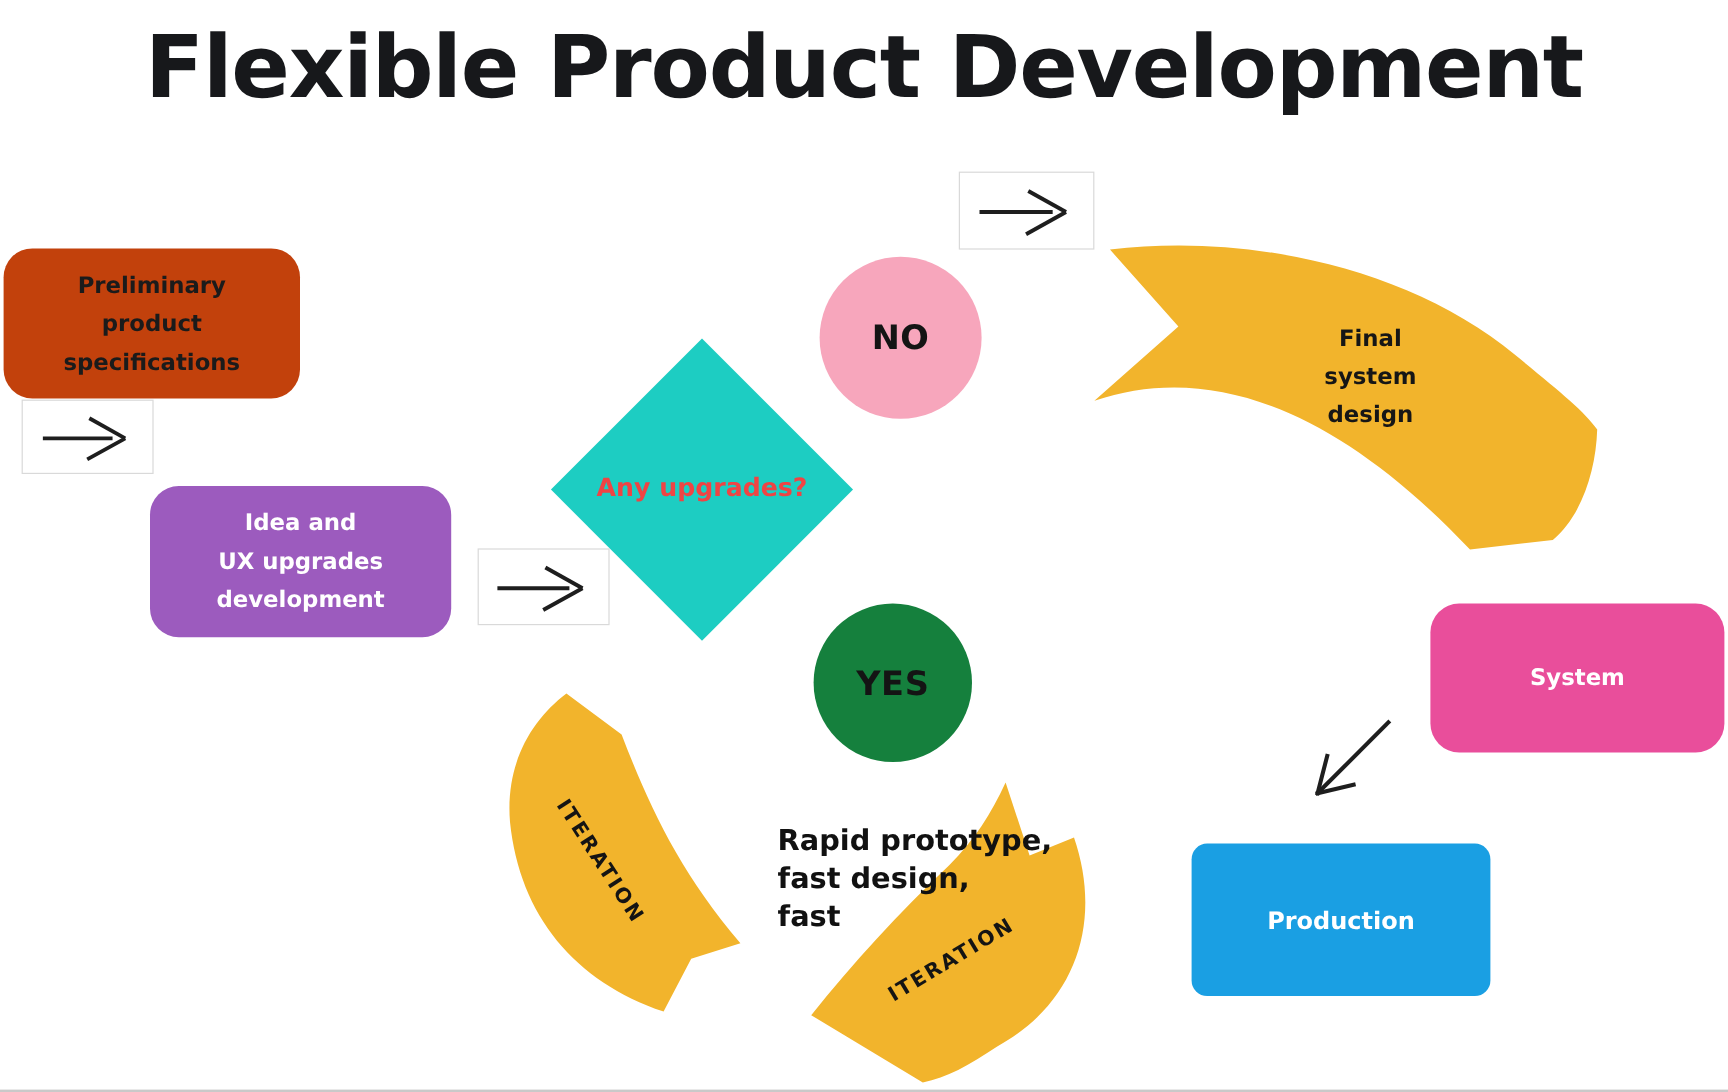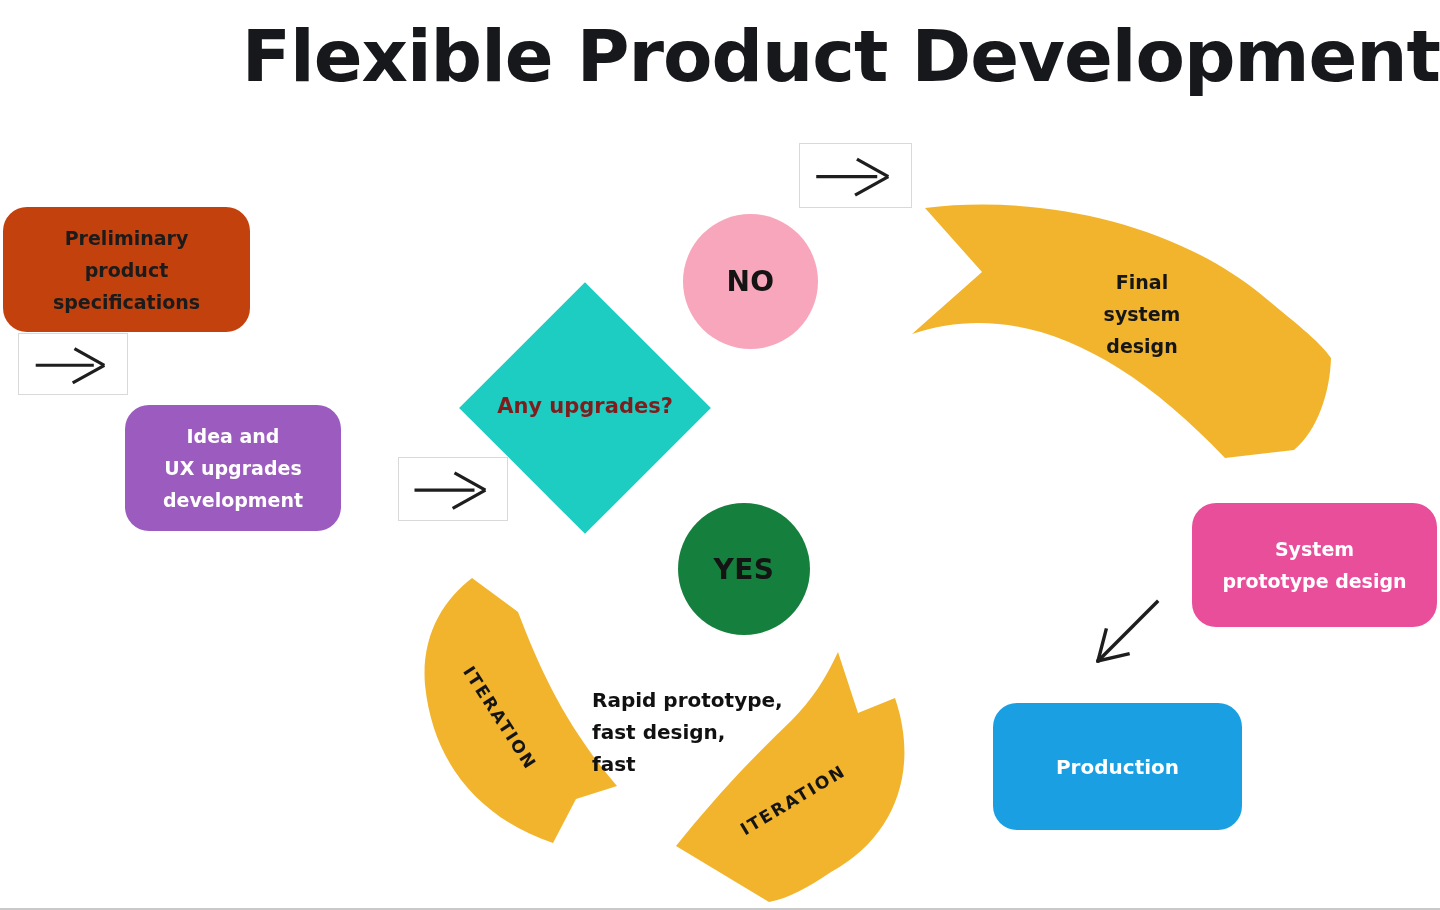--- a/index.html
+++ b/index.html
@@ -3,63 +3,63 @@
 <meta charset="utf-8">
 <style>
   html,body { margin:0; padding:0; background:#ffffff; }
   #canvas {
     position:relative; width:1440px; height:910px; background:#ffffff;
     overflow:hidden;
     font-family:"DejaVu Sans","Liberation Sans",sans-serif;
   }
   .abs { position:absolute; }
   #title {
-    left:0; right:0; top:14px; text-align:right;
+    left:0; right:0; top:14px; text-align:center;
     font-size:72px; font-weight:bold; letter-spacing:-1px; color:#17181b;
     white-space:nowrap;
   }
   .shape-layer { left:0; top:0; width:1440px; height:910px; pointer-events:none; }
   .box {
     border-radius:24px; display:flex; flex-direction:column;
     justify-content:center; align-items:center; text-align:center;
     font-weight:bold; font-size:19px; line-height:32px;
   }
   #box-preliminary { left:3px;    top:207px; width:247px; height:125px; background:#c2410c; color:#1b1b1b; }
-  #box-idea        { left:125px;  top:405px; width:216px; height:126px; background:#9C5BBE; color:#ffffff; }
+  #box-idea        { left:125px;  top:405px; width:251px; height:126px; background:#9C5BBE; color:#ffffff; }
   #box-prototype   { left:1192px; top:503px; width:245px; height:124px; background:#E94E9B; color:#ffffff; }
-  #box-production  { left:993px;  top:703px; width:249px; height:127px; background:#1A9FE3; color:#ffffff; font-size:20px; }
+  #box-production  { left:993px;  top:703px; width:249px; height:127px; background:#1A9FE3; color:#ffffff; font-size:20px;border-radius:13px; }
   .arrowbox {
     background:#ffffff; border:1px solid #d9d9d9;
     display:flex; align-items:center; justify-content:center;
   }
   #arrowbox-1 { left:18px;  top:333px; width:108px; height:60px; }
   #arrowbox-2 { left:398px; top:457px; width:108px; height:62px; }
   #arrowbox-3 { left:799px; top:143px; width:111px; height:63px; }
   .arrowbox svg { width:92%; height:88%; }
   #diamond {
     left:496px; top:319px; width:178px; height:178px;
     background:#1DCDC2; transform:rotate(45deg);
   }
   #diamond-label {
     left:465px; top:394px; width:240px; text-align:center;
-    font-size:21px; font-weight:bold; color:#7f1d1d;
+    font-size:21px; font-weight:bold; color:#ef4444;
   }
   .circle {
     border-radius:50%; display:flex; align-items:center; justify-content:center;
     font-weight:bold; font-size:28px; letter-spacing:0.5px; color:#141414;
   }
   #circle-no  { left:683px; top:214px; width:135px; height:135px; background:#F7A6BC; }
   #circle-yes { left:678px; top:503px; width:132px; height:132px; background:#15803d; }
   #final-label {
     left:1042px; top:246px; width:200px; text-align:center;
     font-size:19px; line-height:32px; font-weight:bold; color:#161616;margin-top:20px;
   }
   #rapid-label {
-    left:592px; top:684px; width:260px; text-align:left;
-    font-size:20px; line-height:32px; font-weight:bold; color:#111111;
+    left:648px; top:684px; width:260px; text-align:left;
+    font-size:24px; line-height:32px; font-weight:bold; color:#111111;
   }
   .iter-label {
     width:150px; text-align:center; font-size:17px; font-weight:bold;
     letter-spacing:2px; color:#141414; white-space:nowrap;
   }
   #iter-left  { left:425px; top:708px; transform:rotate(57deg); }
   #iter-right { left:718px; top:790px; transform:rotate(-31deg); }
   #bottom-edge { left:0; top:908px; width:1440px; height:2px; background:#c9c9c9; }
 </style>
 </head>
@@ -153,21 +153,20 @@
     <div>Rapid prototype,</div>
     <div>fast design,</div>
     <div>fast</div>
   </div>
 
   <div id="iter-left" class="abs iter-label">ITERATION</div>
   <div id="iter-right" class="abs iter-label">ITERATION</div>
 
   <div id="box-prototype" class="abs box">
     <span>System</span>
-    <span>prototype design</span>
   </div>
 
   <div id="box-production" class="abs box">
     <span>Production</span>
   </div>
 
   <div id="bottom-edge" class="abs"></div>
 </div>
 
 </body></html>

